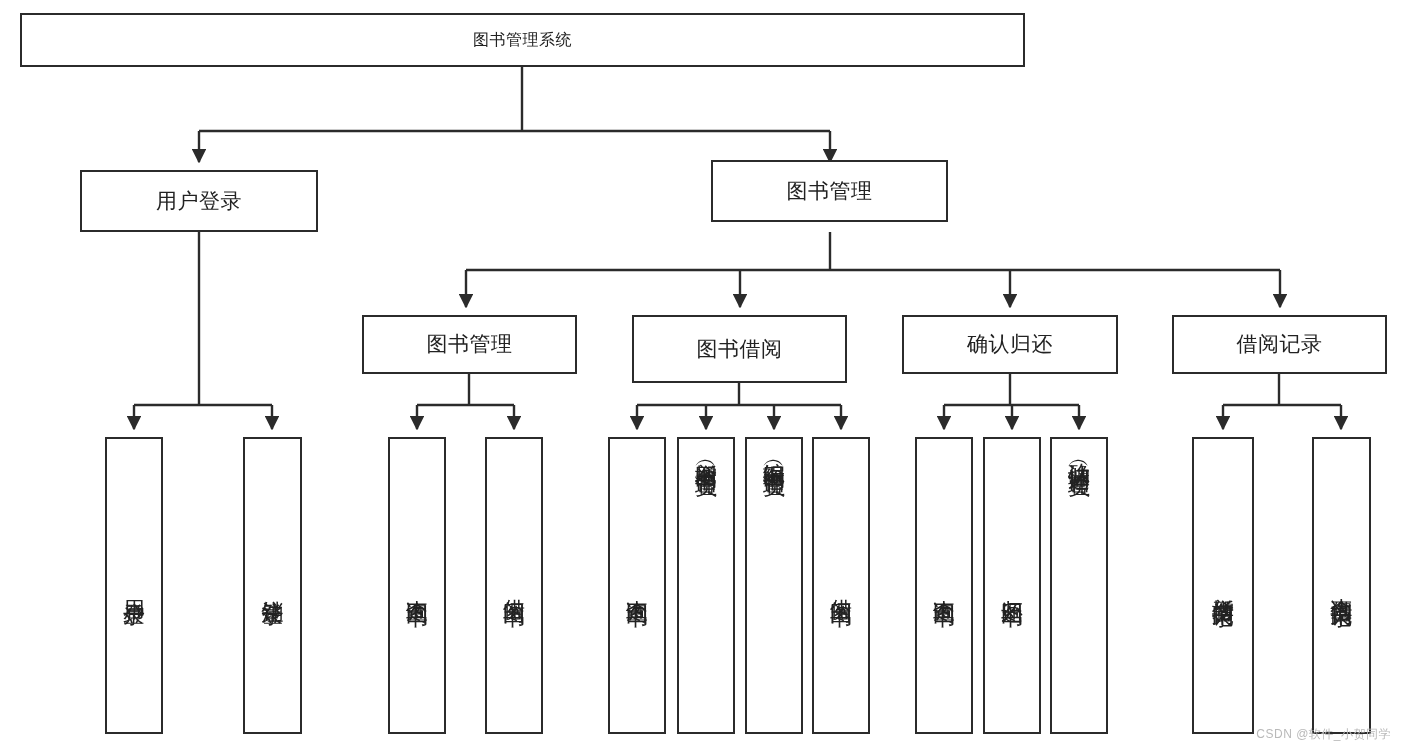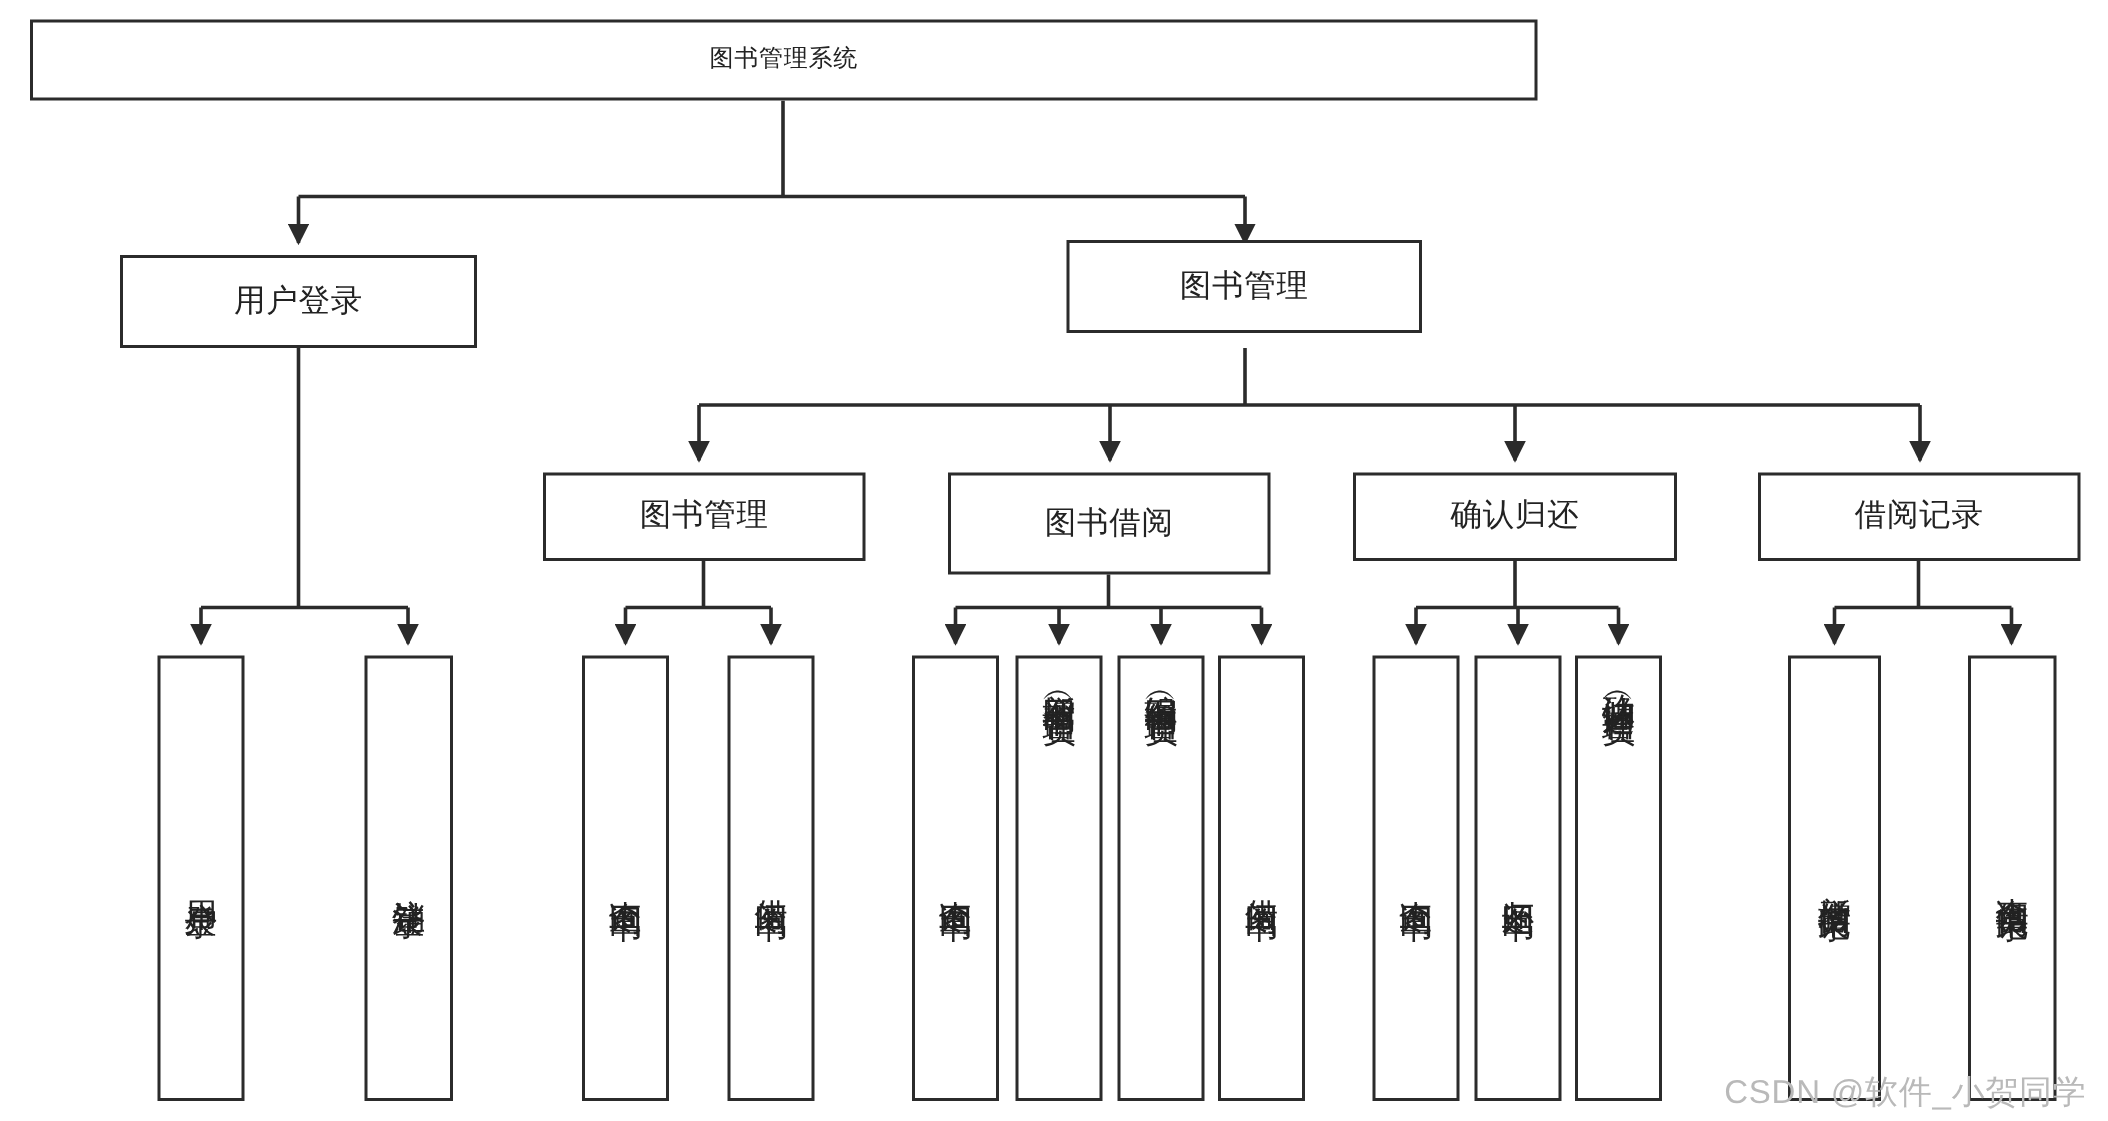--- a/index.html
+++ b/index.html
@@ -66,21 +66,21 @@
     white-space: nowrap;
   }
   .node.vert.centered {
     align-items: center;
     padding-top: 0;
   }
   .watermark {
     position: absolute;
     right: 14px;
     bottom: 4px;
-    font-size: 22px;
+    font-size: 12px;
     color: #b9b9b9;
     letter-spacing: 0.5px;
     white-space: nowrap;
     z-index: 5;
   }
 </style>
 </head>
 <body>
 
 <div id="canvas">

